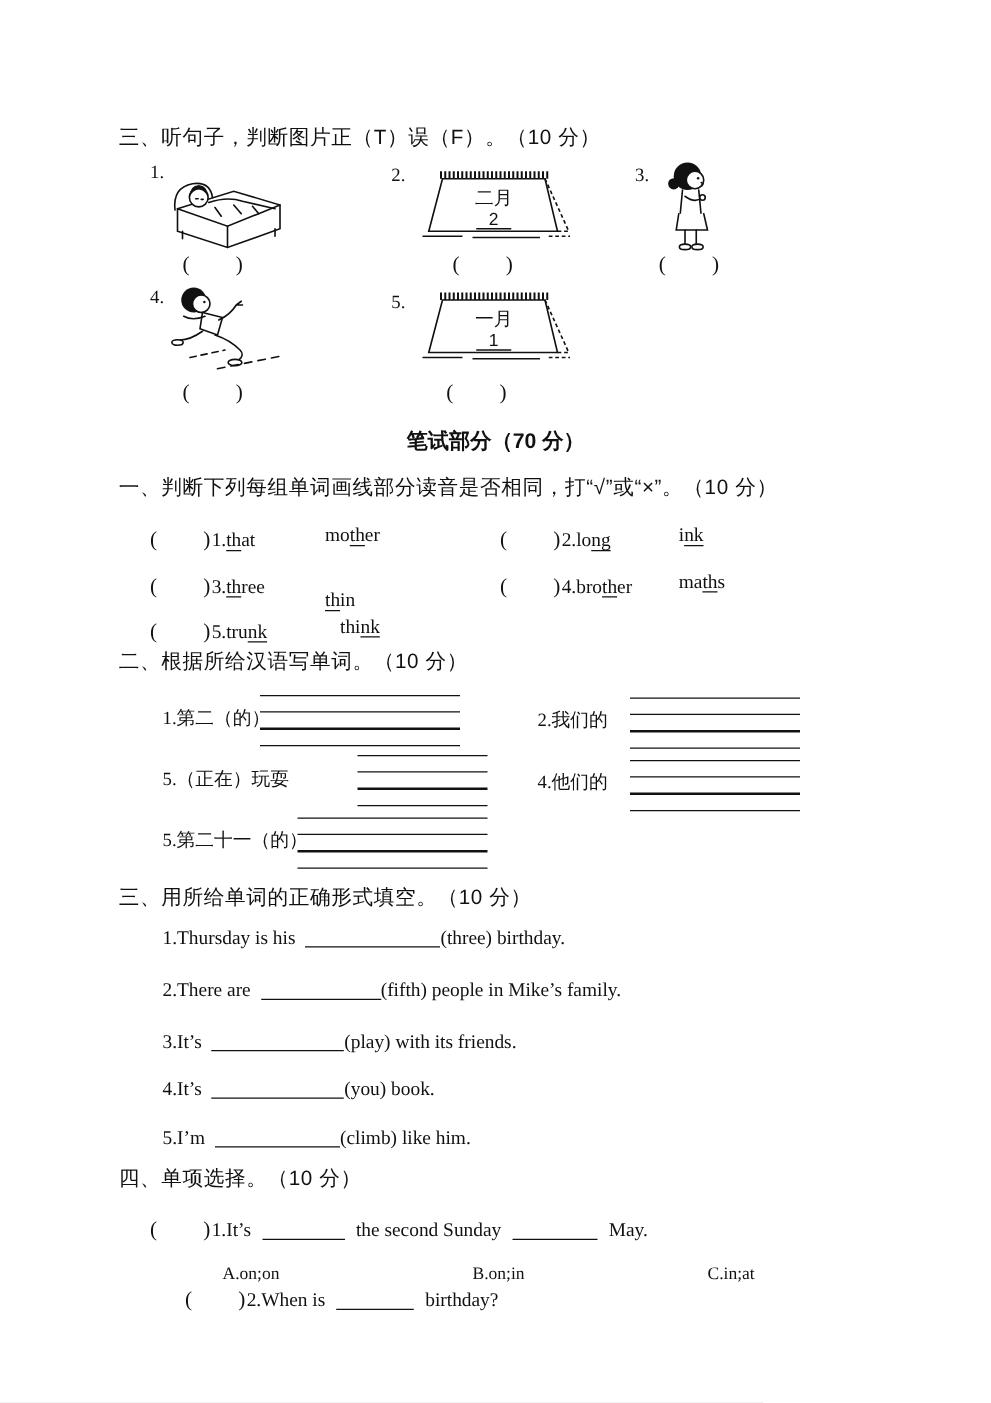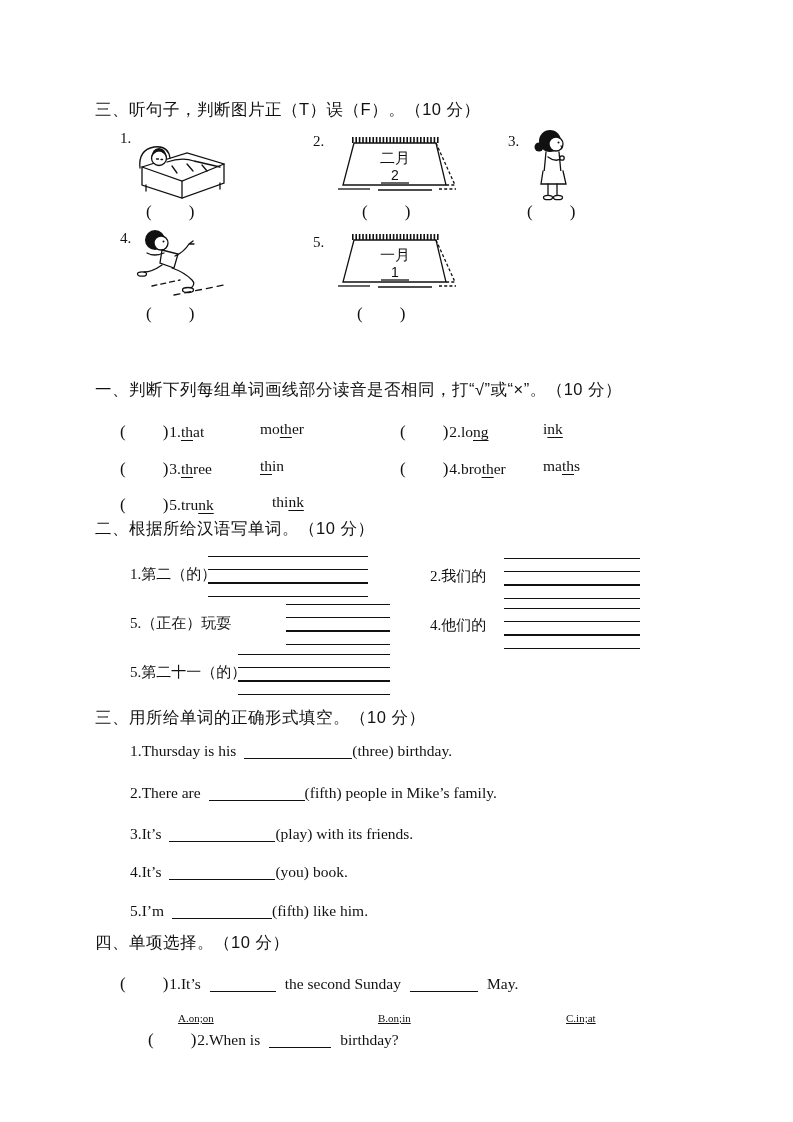--- a/index.html
+++ b/index.html
@@ -30,21 +30,21 @@
     display:inline-block;
     border-bottom:1px solid #111;
     height:15px;
     vertical-align:-3px;
   }
   .sentence{font-size:15.5px;}
   .sentence .blank{margin-left:8px;}
   .s4 .blank{margin:0 9px;}
   .wlines .l{position:absolute;left:0;right:0;height:0;border-top:1px solid #111;}
   .wlines .l.b{border-top-width:2.2px;}
-  .opt{font-size:11px;text-decoration:underline;}
+  .opt{font-size:14px;}
   svg{display:block;}
   svg text{font-family:"Liberation Sans","DejaVu Sans",sans-serif;fill:#111;}
 </style>
 </head>
 <body>
 
 <div class="page">
 
   <div class="abs heading" style="left:95px;top:99px;">三、听句子，判断图片正（T）误（F）。（10 分）</div>
 
@@ -130,40 +130,41 @@
       <line x1="103" y1="54" x2="120" y2="54" stroke-dasharray="3,2.2"></line>
       <line x1="45" y1="48" x2="73" y2="48"></line>
     </g>
     <text x="59" y="28" text-anchor="middle" font-size="15">一月</text>
     <text x="59" y="45" text-anchor="middle" font-size="14">1</text>
   </svg>
 
   <div class="abs bracket" style="left:146px;top:302px;">(　　)</div>
   <div class="abs bracket" style="left:357px;top:302px;">(　　)</div>
 
+  <div class="abs title-center" style="top:341px;">笔试部分（70 分）</div>
 
   <div class="abs heading" style="left:95px;top:379px;">一、判断下列每组单词画线部分读音是否相同，打“√”或“×”。（10 分）</div>
 
   <div class="abs word" style="left:120px;top:420px;">
     <span class="bracket">(　　)</span><span>1.</span><span><span></span><span class="ulp">th</span><span>at</span></span>
   </div>
   <div class="abs word" style="left:260px;top:420px;">
     <span>mo</span><span class="ulp">th</span><span>er</span>
   </div>
   <div class="abs word" style="left:400px;top:420px;">
     <span class="bracket">(　　)</span><span>2.</span><span><span>lo</span><span class="ulp">ng</span><span></span></span>
   </div>
   <div class="abs word" style="left:543px;top:420px;">
     <span>i</span><span class="ulp">nk</span><span></span>
   </div>
 
   <div class="abs word" style="left:120px;top:457px;">
     <span class="bracket">(　　)</span><span>3.</span><span><span></span><span class="ulp">th</span><span>ree</span></span>
   </div>
-  <div class="abs word" style="left:260px;top:457px;">
+  <div class="abs word" style="left:260px;top:472px;">
     <span></span><span class="ulp">th</span><span>in</span>
   </div>
   <div class="abs word" style="left:400px;top:457px;">
     <span class="bracket">(　　)</span><span>4.</span><span><span>bro</span><span class="ulp">th</span><span>er</span></span>
   </div>
   <div class="abs word" style="left:543px;top:457px;">
     <span>ma</span><span class="ulp">th</span><span>s</span>
   </div>
 
   <div class="abs word" style="left:120px;top:493px;">
@@ -223,21 +224,21 @@
   <div class="abs sentence" style="left:130px;top:784px;">
     <span>2.There are</span><span class="blank" style="width:96px;"></span><span>(fifth) people in Mike’s family.</span>
   </div>
   <div class="abs sentence" style="left:130px;top:825px;">
     <span>3.It’s</span><span class="blank" style="width:106px;"></span><span>(play) with its friends.</span>
   </div>
   <div class="abs sentence" style="left:130px;top:863px;">
     <span>4.It’s</span><span class="blank" style="width:106px;"></span><span>(you) book.</span>
   </div>
   <div class="abs sentence" style="left:130px;top:902px;">
-    <span>5.I’m</span><span class="blank" style="width:100px;"></span><span>(fifth) like him.</span>
+    <span>5.I’m</span><span class="blank" style="width:100px;"></span><span>(climb) like him.</span>
   </div>
 
   <div class="abs heading" style="left:95px;top:932px;">四、单项选择。（10 分）</div>
 
   <div class="abs sentence s4" style="left:120px;top:972px;">
     <span class="bracket">(　　)</span><span>1.It’s</span><span class="blank" style="width:66px;"></span><span>the second Sunday</span><span class="blank" style="width:68px;"></span><span>May.</span>
   </div>
 
   <div class="abs opt" style="left:178px;top:1012px;">A.on;on</div>
   <div class="abs opt" style="left:378px;top:1012px;">B.on;in</div>

